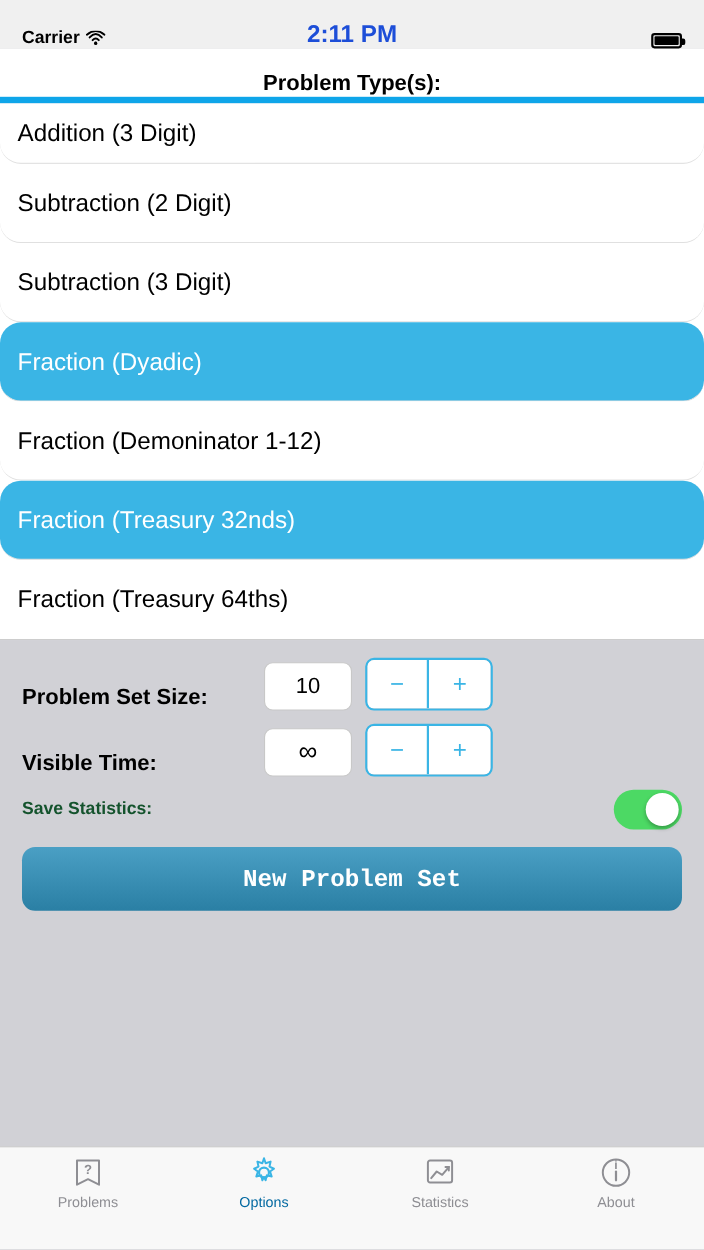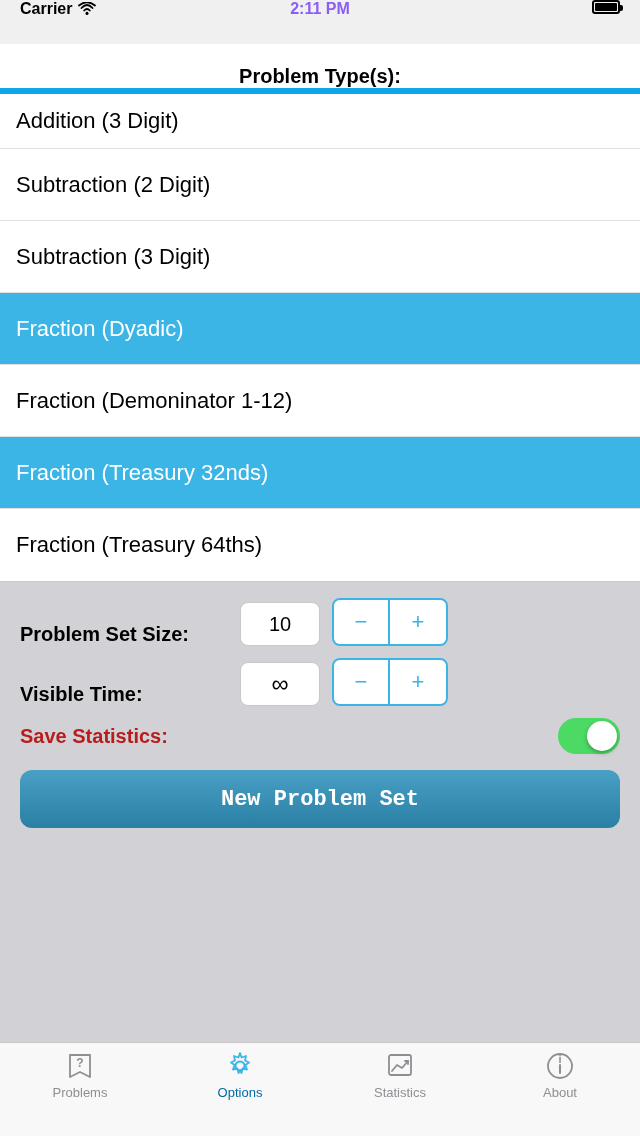--- a/index.html
+++ b/index.html
@@ -11,37 +11,37 @@
       font-family: -apple-system, 'Helvetica Neue', Arial, sans-serif;
       overflow: hidden;
       position: relative;
     }
 
     
     .status-bar {
       height: 44px;
       background: #f0f0f0;
       display: flex;
-      align-items: flex-start;
+      align-items: flex-end;
       justify-content: space-between;
       padding: 0 20px;
       position: relative;
     }
     .status-carrier {
       font-size: 16px;
       font-weight: 600;
       color: #000;
       display: flex;
       align-items: center;
       gap: 6px;
     }
     .status-time {
-      font-size: 16px;
+      font-size: 22px;
       font-weight: 600;
-      color: #8b5cf6;
+      color: #1d4ed8;
       position: absolute;
       left: 50%;
       transform: translateX(-50%);
     }
     .battery-container {
       display: flex;
       align-items: center;
     }
     .battery-icon {
       width: 28px;
@@ -91,20 +91,21 @@
       background: #fff;
       border-bottom: 1px solid #c8c8c8;
     }
     .list-item {
       height: 72px;
       display: flex;
       align-items: center;
       padding: 0 16px;
       border-bottom: 1px solid #e0e0e0;
       cursor: pointer;
+      border-radius: 19px;
     }
     .list-item:last-child {
       border-bottom: none;
     }
     .list-item.selected {
       background: #3ab5e5;
     }
     .list-item-text {
       font-size: 22px;
       color: #000;
@@ -169,23 +170,23 @@
       border-right: 2px solid #3ab5e5;
     }
 
     
     .toggle-row {
       display: flex;
       align-items: center;
       margin-bottom: 16px;
     }
     .toggle-label {
-      font-size: 20px;
+      font-size: 16px;
       font-weight: 700;
-      color: #b91c1c;
+      color: #14532d;
       flex: 1;
     }
     .toggle-switch {
       width: 62px;
       height: 36px;
       background: #4cd964;
       border-radius: 18px;
       position: relative;
       cursor: pointer;
     }

